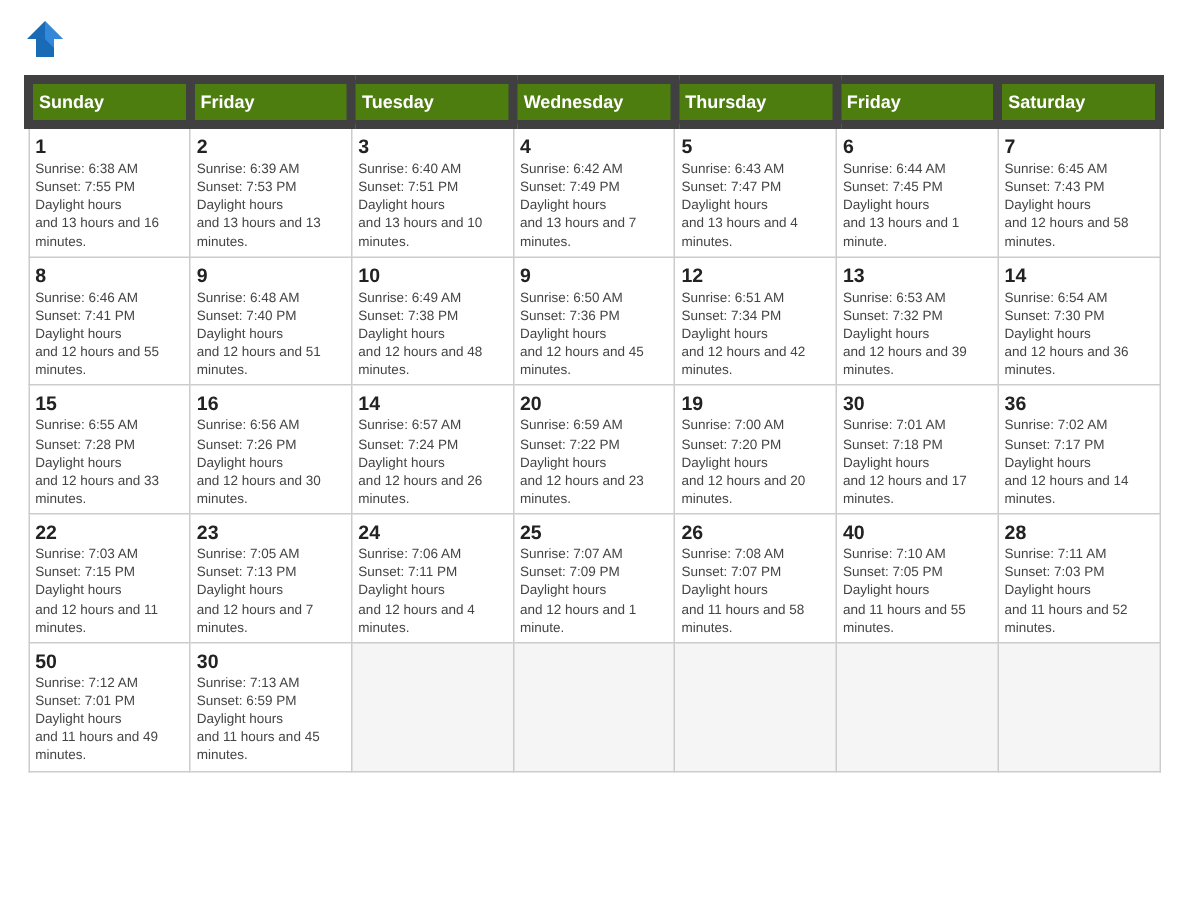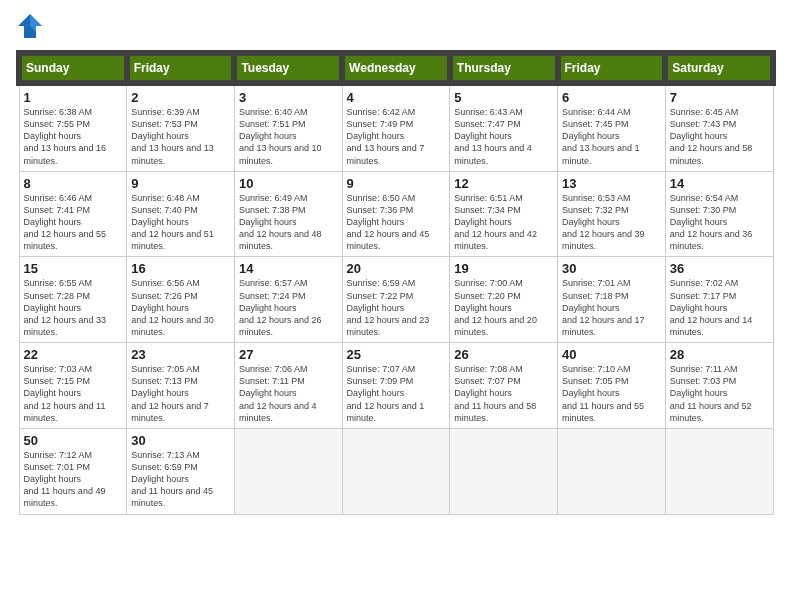--- a/index.html
+++ b/index.html
@@ -216,21 +216,21 @@
         <tr>
           <td>
             <span class="day-number">22</span>
             <div class="day-info">Sunrise: 7:03 AM<br>Sunset: 7:15 PM<br>Daylight hours<br>and 12 hours and 11 minutes.</div>
           </td>
           <td>
             <span class="day-number">23</span>
             <div class="day-info">Sunrise: 7:05 AM<br>Sunset: 7:13 PM<br>Daylight hours<br>and 12 hours and 7 minutes.</div>
           </td>
           <td>
-            <span class="day-number">27</span>
+            <span class="day-number">24</span>
             <div class="day-info">Sunrise: 7:06 AM<br>Sunset: 7:11 PM<br>Daylight hours<br>and 12 hours and 4 minutes.</div>
           </td>
           <td>
             <span class="day-number">25</span>
             <div class="day-info">Sunrise: 7:07 AM<br>Sunset: 7:09 PM<br>Daylight hours<br>and 12 hours and 1 minute.</div>
           </td>
           <td>
             <span class="day-number">26</span>
             <div class="day-info">Sunrise: 7:08 AM<br>Sunset: 7:07 PM<br>Daylight hours<br>and 11 hours and 58 minutes.</div>
           </td>

